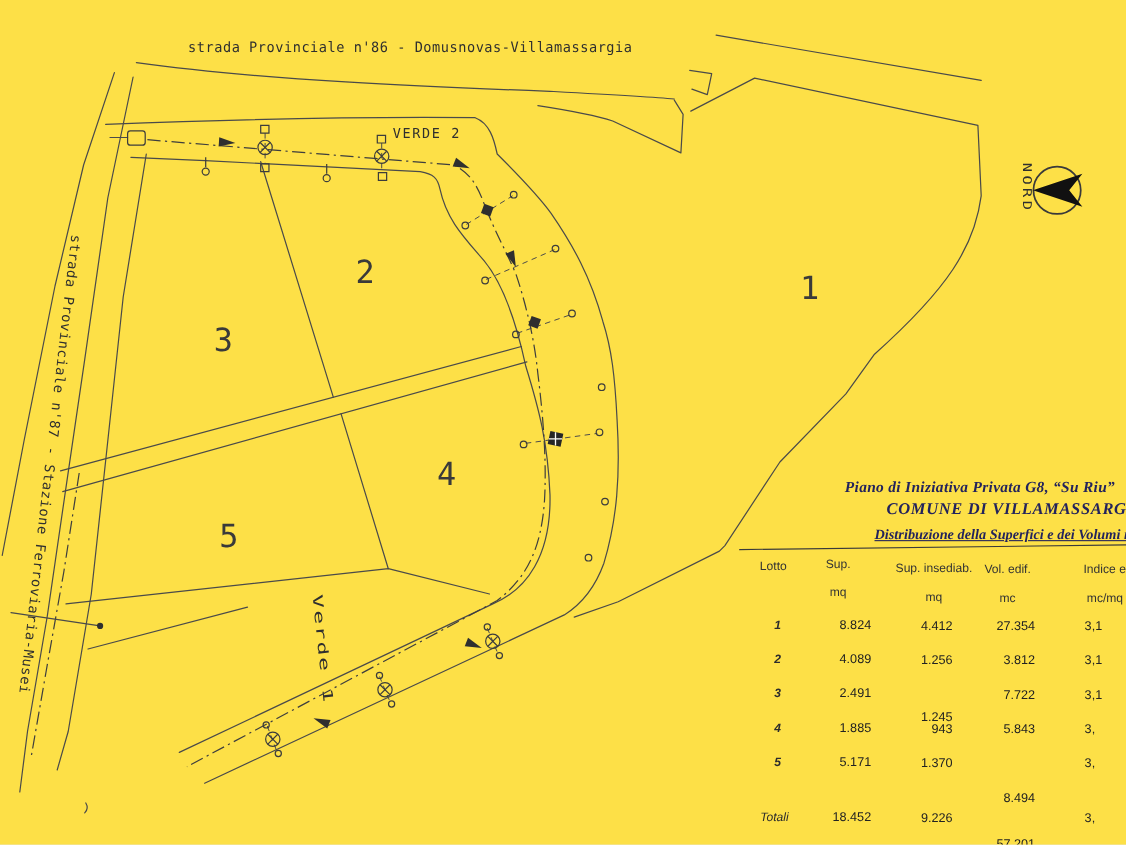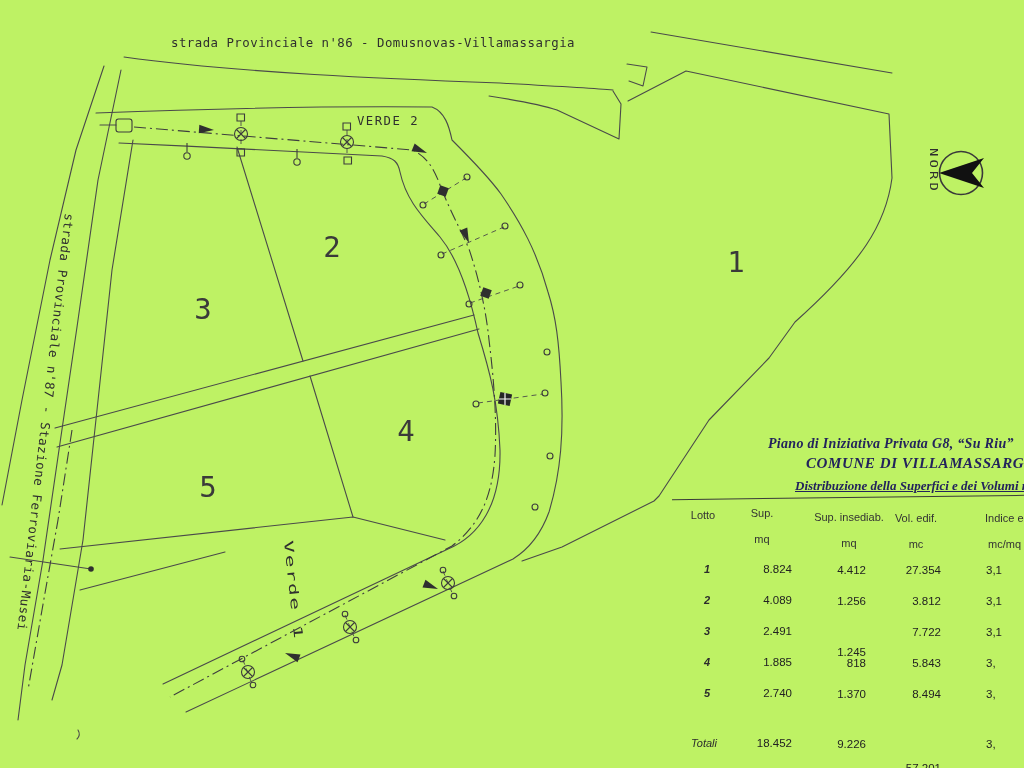--- a/index.html
+++ b/index.html
@@ -1,16 +1,16 @@
 <!DOCTYPE html>
 <html><head>
 <meta charset="utf-8">
 <style>
   html,body{margin:0;padding:0;background:#e8e8e6;}
-  .page{position:relative;width:1024px;height:768px;background:#bef264;overflow:hidden;
+  .page{position:relative;width:1024px;height:768px;background:#fde047;overflow:hidden;
         font-family:"Liberation Sans",sans-serif;}
   svg{position:absolute;inset:0;}
   svg path, svg circle, svg rect, svg line{vector-effect:non-scaling-stroke;}
   .ink{stroke:#4a4a4a;stroke-width:1.1;fill:none;stroke-linecap:round;stroke-linejoin:round;}
   .dashdot{stroke:#3e3e3e;stroke-width:1.1;fill:none;stroke-dasharray:12 4 2 4;}
   .dashed{stroke:#4a4a4a;stroke-width:0.9;fill:none;stroke-dasharray:5 4;}
   .sym{stroke:#3c3c3c;stroke-width:1.1;fill:none;}
   .fillsym{fill:#2f2f2f;stroke:none;}
   .draftxt{font-family:"DejaVu Sans Mono",monospace;fill:#2f2f2f;}
   .lotnum{font-family:"DejaVu Sans Mono",monospace;font-size:29px;fill:#3a3a3a;}
@@ -219,29 +219,29 @@
   <div>
     <div class="c lotid ra" style="left:670px;top:625px;width:40px;">3</div>
     <div class="c num ra" style="left:722px;top:625px;width:70px;">2.491</div>
     <div class="c num ra" style="left:796px;top:626px;width:70px;margin-top:20px;">1.245</div>
     <div class="c num ra" style="left:871px;top:626px;width:70px;">7.722</div>
     <div class="c num" style="left:986px;top:626px;">3,1</div>
   </div>
   <div>
     <div class="c lotid ra" style="left:670px;top:656px;width:40px;">4</div>
     <div class="c num ra" style="left:722px;top:656px;width:70px;">1.885</div>
-    <div class="c num ra" style="left:796px;top:657px;width:70px;">818</div>
+    <div class="c num ra" style="left:796px;top:657px;width:70px;">943</div>
     <div class="c num ra" style="left:871px;top:657px;width:70px;">5.843</div>
     <div class="c num" style="left:986px;top:657px;">3,</div>
   </div>
   <div>
     <div class="c lotid ra" style="left:670px;top:687px;width:40px;">5</div>
-    <div class="c num ra" style="left:722px;top:687px;width:70px;">2.740</div>
+    <div class="c num ra" style="left:722px;top:687px;width:70px;">5.171</div>
     <div class="c num ra" style="left:796px;top:688px;width:70px;">1.370</div>
-    <div class="c num ra" style="left:871px;top:688px;width:70px;">8.494</div>
+    <div class="c num ra" style="left:871px;top:720px;width:70px;">8.494</div>
     <div class="c num" style="left:986px;top:688px;">3,</div>
   </div>
 
   <div>
     <div class="c lotid ra" style="left:657px;top:737px;width:60px;font-weight:normal;">Totali</div>
     <div class="c num ra" style="left:722px;top:737px;width:70px;">18.452</div>
     <div class="c num ra" style="left:796px;top:738px;width:70px;">9.226</div>
     <div class="c num ra" style="left:871px;top:762px;width:70px;">57.201</div>
     <div class="c num" style="left:986px;top:738px;">3,</div>
   </div>

